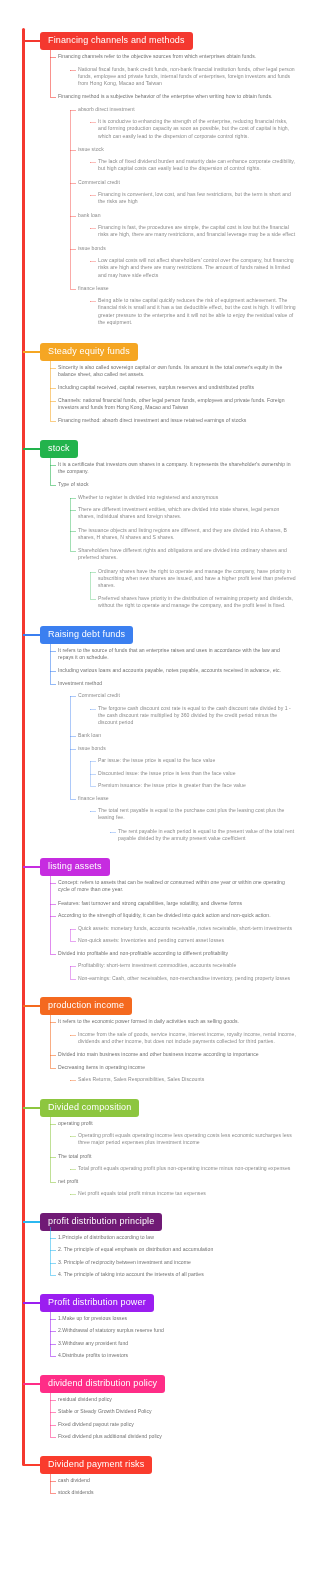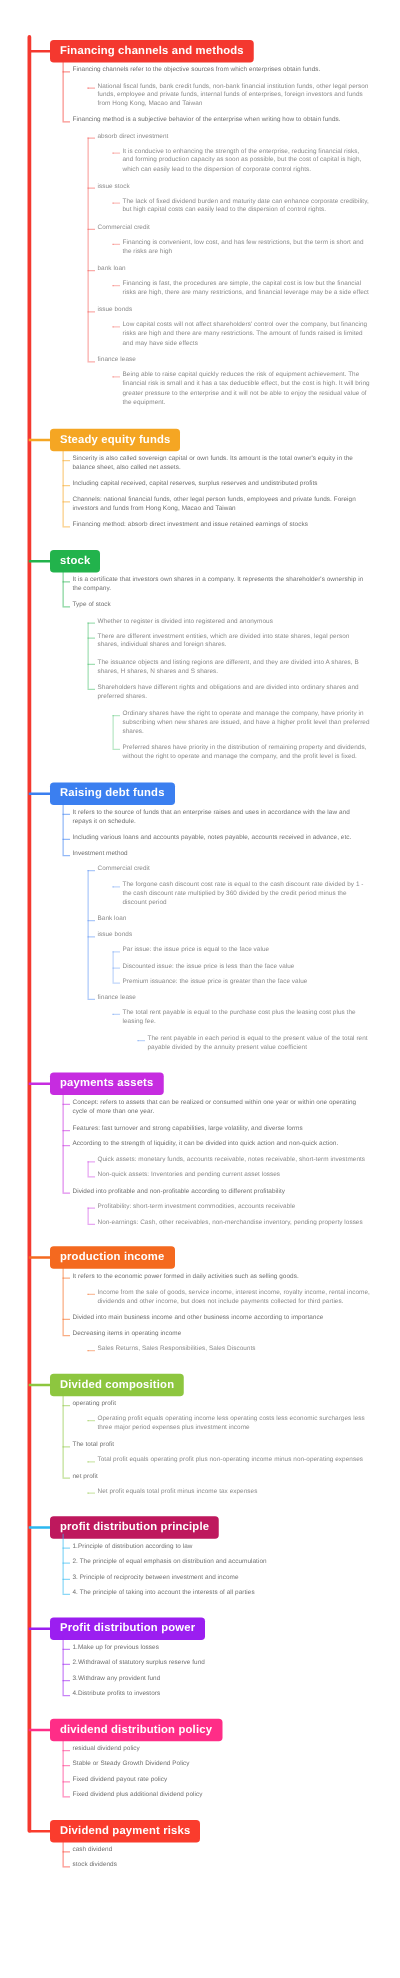--- a/index.html
+++ b/index.html
@@ -44,21 +44,21 @@
   
   .branch{ position:absolute; left:0; width:310px; }
 
   .topic{
     position:absolute;
     left:40px;
     padding:3px 8px 4px 8px;
     border-radius:3px;
     color:#ffffff;
     font-size:9px;
-    font-weight:bold;
+    font-weight:normal;
     letter-spacing:.15px;
     white-space:nowrap;
     line-height:11px;
   }
   
   .topic-link{
     position:absolute;
     left:23px;
     width:18px;
     height:2px;
@@ -199,21 +199,21 @@
         <div class="elbow" style="left: 90px; top: 761px; width: 6px; background: rgb(59, 127, 240); opacity: 0.32;"></div>
         <div class="elbow" style="left: 90px; top: 773.5px; width: 6px; background: rgb(59, 127, 240); opacity: 0.32;"></div>
         <div class="elbow" style="left: 90px; top: 786px; width: 6px; background: rgb(59, 127, 240); opacity: 0.32;"></div>
         <div class="spine" style="left: 90px; top: 811px; height: 1px; background: rgb(59, 127, 240); opacity: 0.32;"></div>
         <div class="elbow" style="left: 90px; top: 811px; width: 6px; background: rgb(59, 127, 240); opacity: 0.32;"></div>
         <div class="spine" style="left: 110px; top: 831.5px; height: 1px; background: rgb(59, 127, 240); opacity: 0.32;"></div>
         <div class="elbow" style="left: 110px; top: 831.5px; width: 6px; background: rgb(59, 127, 240); opacity: 0.32;"></div>
       </div>
       <div class="branch">
         <div class="topic-link" style="background: rgb(198, 44, 224); top: 866px;"></div>
-        <div class="topic" style="background: rgb(198, 44, 224); top: 858px;">payments assets</div>
+        <div class="topic" style="background: rgb(198, 44, 224); top: 858px;">listing assets</div>
         <div class="node lvl2" style="left: 58px; width: 235px; top: 879px;">Concept: refers to assets that can be realized or consumed within one year or within one operating cycle of more than one year.</div>
         <div class="node lvl2" style="left: 58px; width: 235px; top: 899.5px;">Features: fast turnover and strong capabilities, large volatility, and diverse forms</div>
         <div class="node lvl2" style="left: 58px; width: 235px; top: 912px;">According to the strength of liquidity, it can be divided into quick action and non-quick action.</div>
         <div class="node lvl3" style="left: 78px; width: 218px; top: 924.5px;">Quick assets: monetary funds, accounts receivable, notes receivable, short-term investments</div>
         <div class="node lvl3" style="left: 78px; width: 218px; top: 937px;">Non-quick assets: Inventories and pending current asset losses</div>
         <div class="node lvl2" style="left: 58px; width: 235px; top: 949.5px;">Divided into profitable and non-profitable according to different profitability</div>
         <div class="node lvl3" style="left: 78px; width: 218px; top: 962px;">Profitability: short-term investment commodities, accounts receivable</div>
         <div class="node lvl3" style="left: 78px; width: 218px; top: 974.5px;">Non-earnings: Cash, other receivables, non-merchandise inventory, pending property losses</div>
         <div class="spine" style="left: 50px; top: 872px; height: 81.5px; background: rgb(198, 44, 224); opacity: 0.55;"></div>
         <div class="elbow" style="left: 50px; top: 883px; width: 6px; background: rgb(198, 44, 224); opacity: 0.55;"></div>
@@ -259,21 +259,21 @@
         <div class="elbow" style="left: 50px; top: 1181.5px; width: 6px; background: rgb(141, 198, 63); opacity: 0.55;"></div>
         <div class="spine" style="left: 70px; top: 1136px; height: 1px; background: rgb(141, 198, 63); opacity: 0.42;"></div>
         <div class="elbow" style="left: 70px; top: 1136px; width: 6px; background: rgb(141, 198, 63); opacity: 0.42;"></div>
         <div class="spine" style="left: 70px; top: 1169px; height: 1px; background: rgb(141, 198, 63); opacity: 0.42;"></div>
         <div class="elbow" style="left: 70px; top: 1169px; width: 6px; background: rgb(141, 198, 63); opacity: 0.42;"></div>
         <div class="spine" style="left: 70px; top: 1194px; height: 1px; background: rgb(141, 198, 63); opacity: 0.42;"></div>
         <div class="elbow" style="left: 70px; top: 1194px; width: 6px; background: rgb(141, 198, 63); opacity: 0.42;"></div>
       </div>
       <div class="branch">
         <div class="topic-link" style="background: rgb(43, 184, 240); top: 1220.5px;"></div>
-        <div class="topic" style="background: #be185d; top: 1212.5px;">profit distribution principle</div>
+        <div class="topic" style="background: #701a75; top: 1212.5px;">profit distribution principle</div>
         <div class="node lvl2" style="left: 58px; width: 235px; top: 1233.5px;">1.Principle of distribution according to law</div>
         <div class="node lvl2" style="left: 58px; width: 235px; top: 1246px;">2. The principle of equal emphasis on distribution and accumulation</div>
         <div class="node lvl2" style="left: 58px; width: 235px; top: 1258.5px;">3. Principle of reciprocity between investment and income</div>
         <div class="node lvl2" style="left: 58px; width: 235px; top: 1271px;">4. The principle of taking into account the interests of all parties</div>
         <div class="spine" style="left: 50px; top: 1226.5px; height: 48.5px; background: rgb(43, 184, 240); opacity: 0.55;"></div>
         <div class="elbow" style="left: 50px; top: 1237.5px; width: 6px; background: rgb(43, 184, 240); opacity: 0.55;"></div>
         <div class="elbow" style="left: 50px; top: 1250px; width: 6px; background: rgb(43, 184, 240); opacity: 0.55;"></div>
         <div class="elbow" style="left: 50px; top: 1262.5px; width: 6px; background: rgb(43, 184, 240); opacity: 0.55;"></div>
         <div class="elbow" style="left: 50px; top: 1275px; width: 6px; background: rgb(43, 184, 240); opacity: 0.55;"></div>
       </div>

